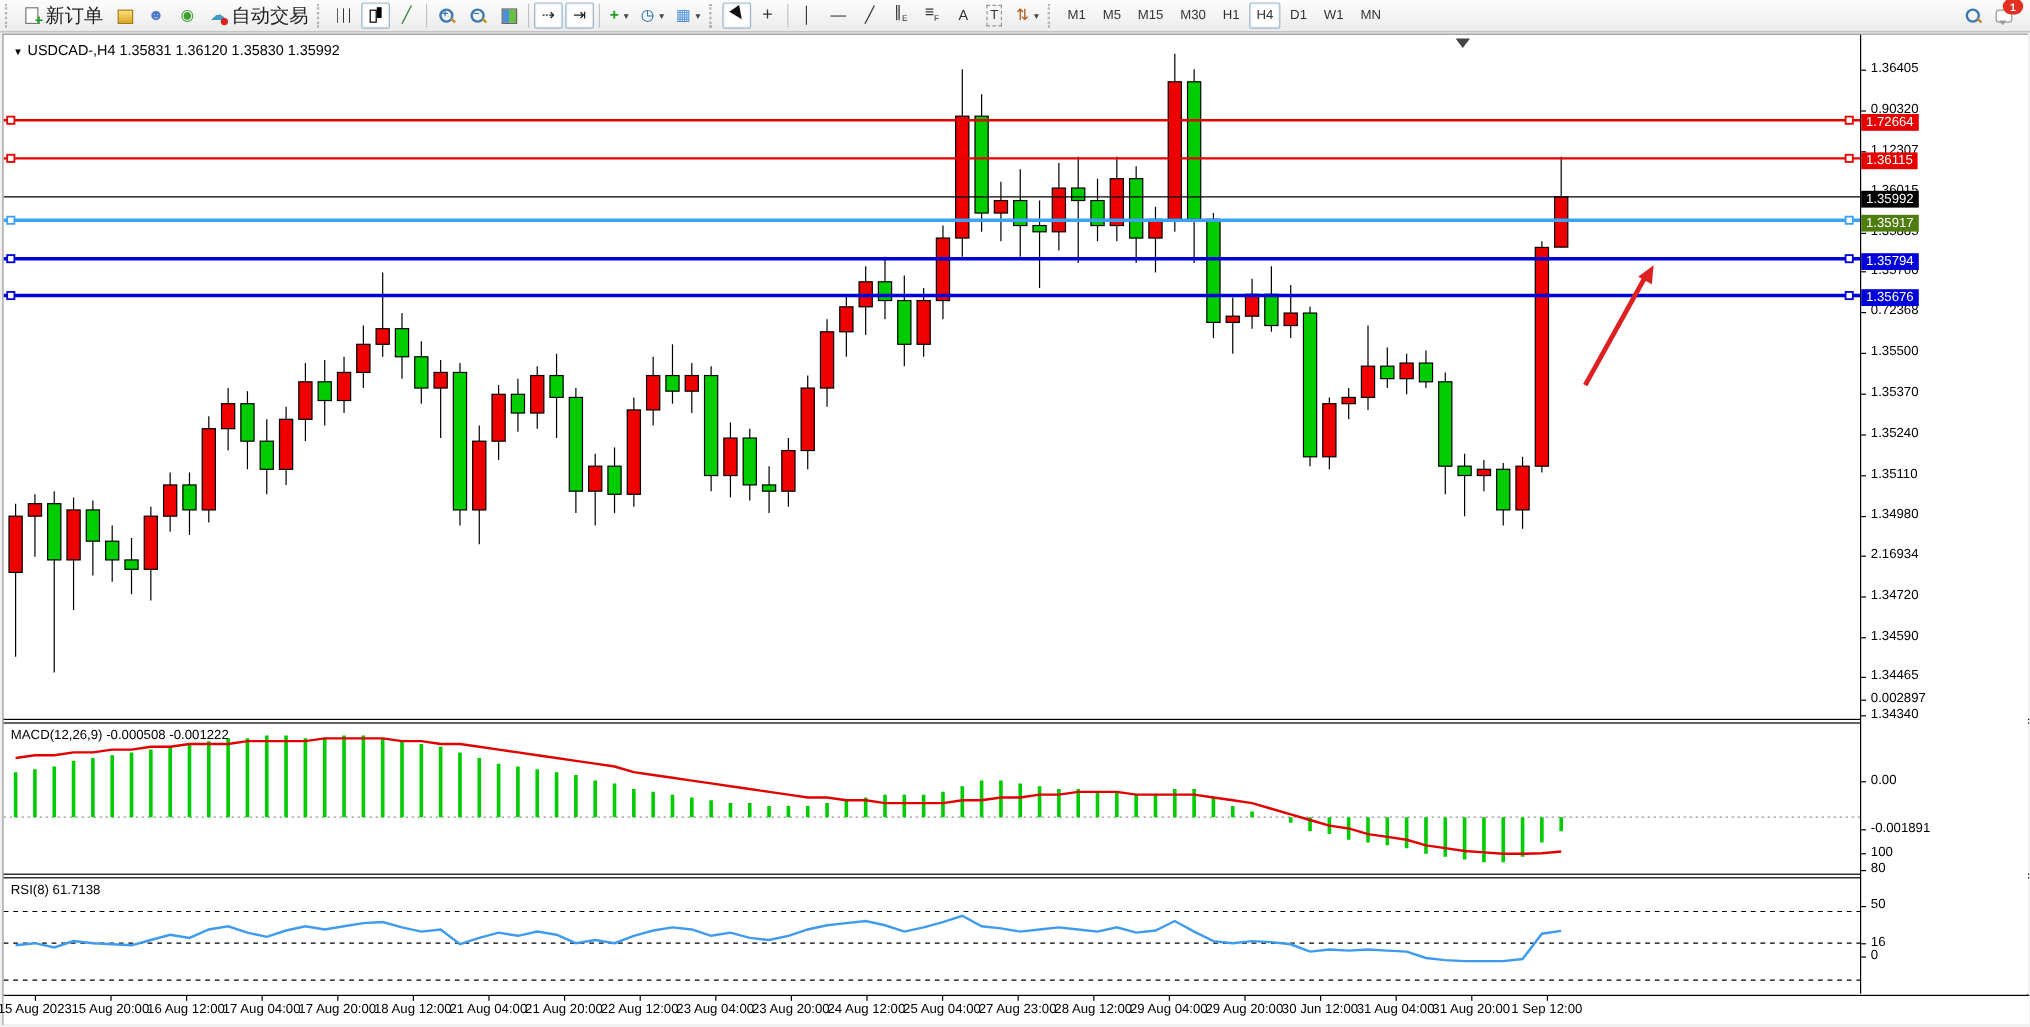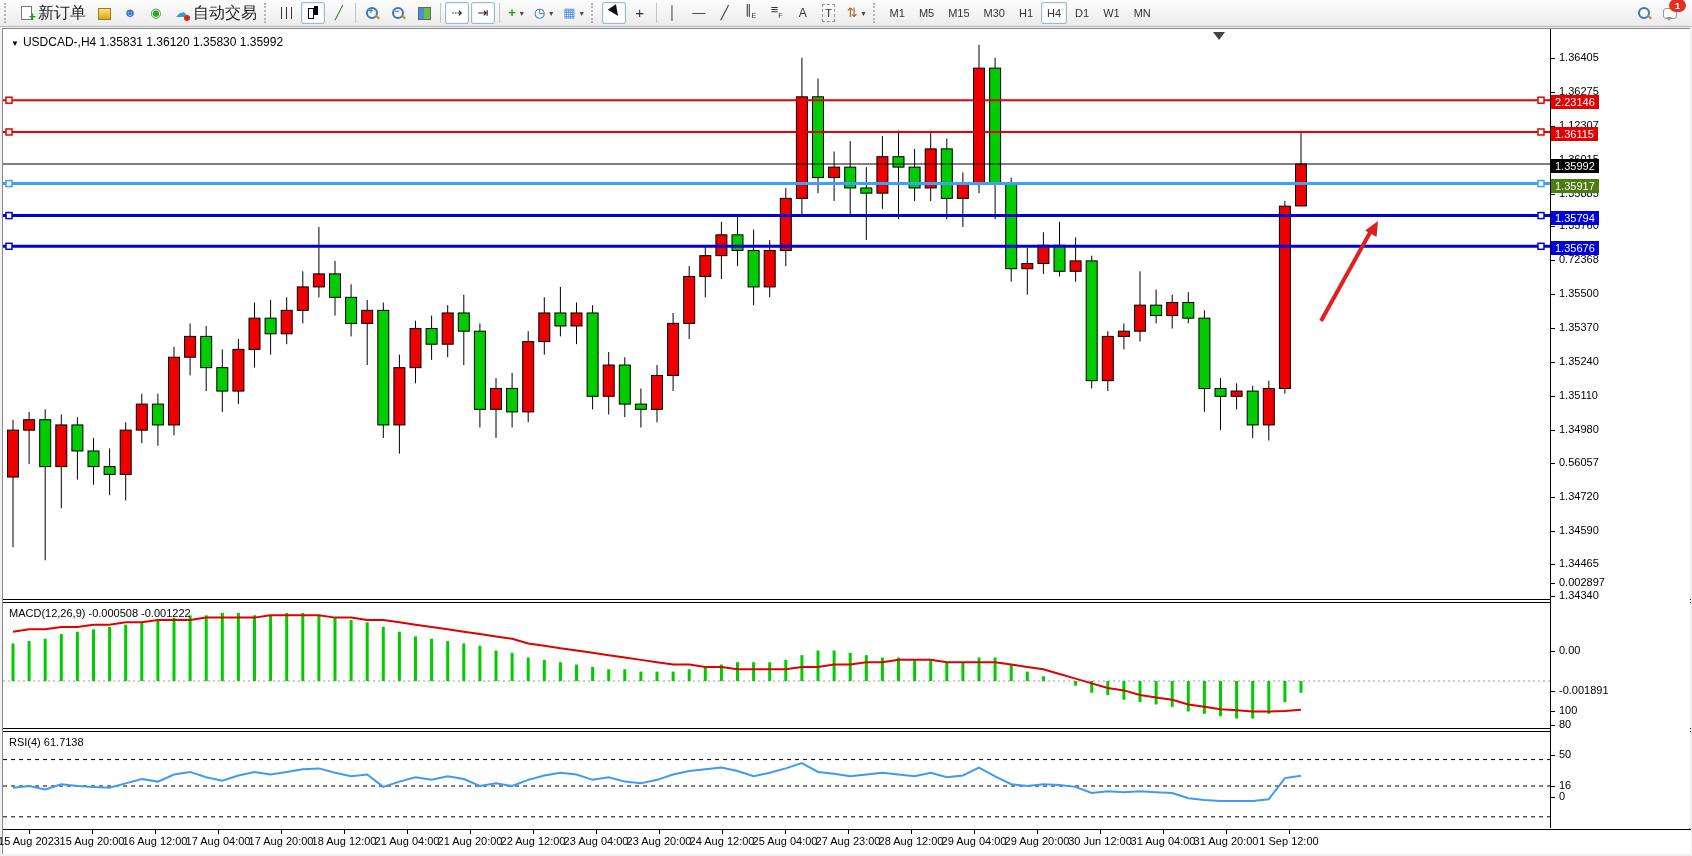--- a/index.html
+++ b/index.html
@@ -488,27 +488,27 @@
     <div class="paneSep" style="top:702px"></div>
     <svg id="rsisvg" width="1547" height="97" style="top:703px" viewBox="2 728 1547 97">
         <rect x="2" y="728" width="1547" height="97" fill="#fff"></rect>
         <line x1="2" y1="755.6" x2="1549" y2="755.6" stroke="#000" stroke-width="1" stroke-dasharray="4,4"></line>
         <line x1="2" y1="782" x2="1549" y2="782" stroke="#000" stroke-width="1" stroke-dasharray="4,4"></line>
         <line x1="2" y1="812.8" x2="1549" y2="812.8" stroke="#000" stroke-width="1" stroke-dasharray="4,4"></line>
         <polyline points="12,783.76 28.1,782 44.2,785.52 60.300000000000004,780.24 76.4,782 92.5,782.88 108.60000000000001,783.76 124.70000000000002,779.36 140.8,774.96 156.9,777.6 173,770.56 189.10000000000002,767.92 205.20000000000002,773.2 221.3,776.72 237.40000000000003,771.44 253.50000000000003,767.92 269.6,770.56 285.70000000000005,767.92 301.8,765.28 317.90000000000003,764.4 334,768.8 350.1,772.32 366.20000000000005,770.56 382.3,782.88 398.40000000000003,777.6 414.50000000000006,773.2 430.6,775.84 446.70000000000005,772.32 462.80000000000007,774.96 478.90000000000003,782 495.00000000000006,779.36 511.1,782 527.2,775.84 543.3000000000001,771.44 559.4000000000001,768.8 575.5,770.56 591.6,775.84 607.7,773.2 623.8000000000001,777.6 639.9000000000001,779.36 656,775.84 672.1,770.56 688.2,767.04 704.3000000000001,765.28 720.4000000000001,763.52 736.5000000000001,767.04 752.6,772.32 768.7,768.8 784.8000000000001,764.4 800.9000000000001,759.12 817.0000000000001,767.92 833.1,769.68 849.2,772.32 865.3000000000001,770.56 881.4000000000001,768.8 897.5000000000001,770.56 913.6000000000001,772.32 929.7,768.8 945.8000000000001,773.2 961.9000000000001,771.44 978.0000000000001,763.52 994.1000000000001,772.32 1010.2,780.24 1026.3000000000002,782 1042.4,780.24 1058.5,781.12 1074.6000000000001,782.88 1090.7,789.04 1106.8000000000002,787.28 1122.9,788.16 1139,787.28 1155.1000000000001,788.16 1171.2,789.04 1187.3000000000002,794.32 1203.4,796.08 1219.5,796.96 1235.6000000000001,796.96 1251.7,796.96 1267.8000000000002,795.2 1283.9,774.08 1300,771.704 " fill="none" stroke="#3e9bf0" stroke-width="2"></polyline>
       </svg>
 
     <div class="indlbl" style="left:6px;top:578px"><span>MACD(12,26,9)</span> <span>-0.000508</span> <span>-0.001222</span></div>
-    <div class="indlbl" style="left:6px;top:707px"><span>RSI(4)</span> <span>61.7138</span></div>
+    <div class="indlbl" style="left:6px;top:707px"><span>RSI(8)</span> <span>61.7138</span></div>
 
     <div id="axis">
         <div class="tick" style="top:29px"></div>
         <div class="albl" style="top:22px">1.36405</div>
         <div class="tick" style="top:63px"></div>
-        <div class="albl" style="top:56px">1.36275</div>
+        <div class="albl" style="top:56px">0.90320</div>
         <div class="tick" style="top:97px"></div>
         <div class="albl" style="top:90px">1.12307</div>
         <div class="tick" style="top:131px"></div>
         <div class="albl" style="top:124px">1.36015</div>
         <div class="tick" style="top:165px"></div>
         <div class="albl" style="top:158px">1.35885</div>
         <div class="tick" style="top:197px"></div>
         <div class="albl" style="top:190px">1.35760</div>
         <div class="tick" style="top:231px"></div>
         <div class="albl" style="top:224px">0.72368</div>
@@ -516,30 +516,30 @@
         <div class="albl" style="top:258px">1.35500</div>
         <div class="tick" style="top:299px"></div>
         <div class="albl" style="top:292px">1.35370</div>
         <div class="tick" style="top:333px"></div>
         <div class="albl" style="top:326px">1.35240</div>
         <div class="tick" style="top:367px"></div>
         <div class="albl" style="top:360px">1.35110</div>
         <div class="tick" style="top:401px"></div>
         <div class="albl" style="top:394px">1.34980</div>
         <div class="tick" style="top:434px"></div>
-        <div class="albl" style="top:427px">0.56057</div>
+        <div class="albl" style="top:427px">2.16934</div>
         <div class="tick" style="top:468px"></div>
         <div class="albl" style="top:461px">1.34720</div>
         <div class="tick" style="top:502px"></div>
         <div class="albl" style="top:495px">1.34590</div>
         <div class="tick" style="top:535px"></div>
         <div class="albl" style="top:528px">1.34465</div>
         <div class="tick" style="top:567px"></div>
         <div class="albl" style="top:560px">1.34340</div>
-        <div class="pbadge" style="top:66px;background:#e60000">2.23146</div>
+        <div class="pbadge" style="top:66px;background:#e60000">1.72664</div>
         <div class="pbadge" style="top:98px;background:#e60000">1.36115</div>
         <div class="pbadge" style="top:150px;background:#4d7c0f">1.35917</div>
         <div class="pbadge" style="top:182px;background:#0000d9">1.35794</div>
         <div class="pbadge" style="top:212px;background:#0000d9">1.35676</div>
         <div class="pbadge" style="top:130px;background:#000">1.35992</div>
         <div class="tick" style="top:554px"></div>
         <div class="albl" style="top:547px">0.002897</div>
         <div class="tick" style="top:622px"></div>
         <div class="albl" style="top:615px">0.00</div>
         <div class="tick" style="top:662px"></div>

